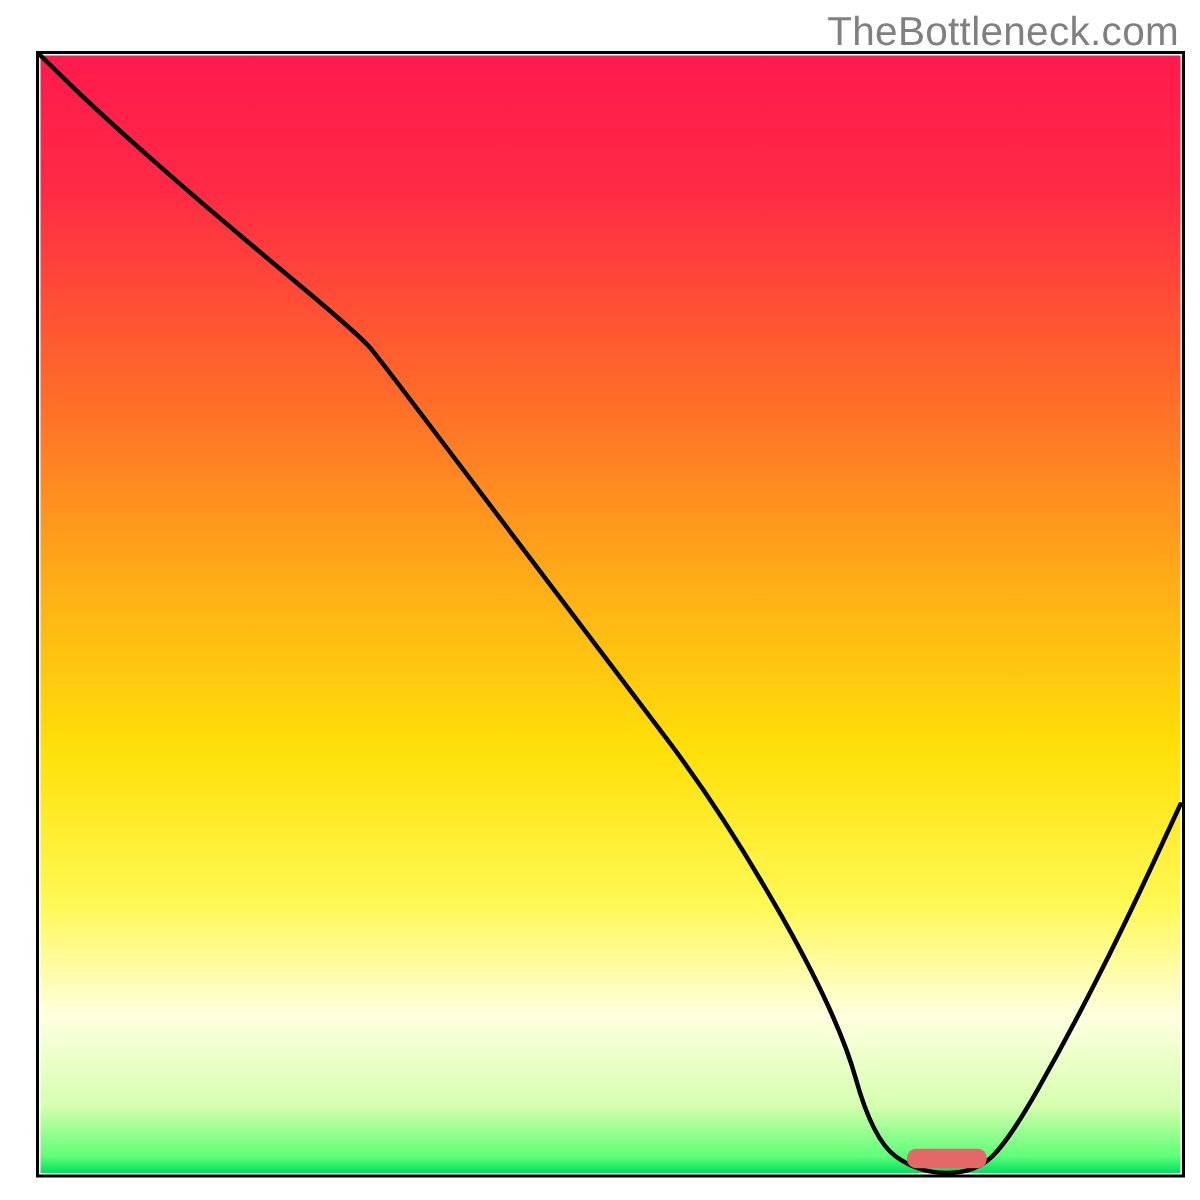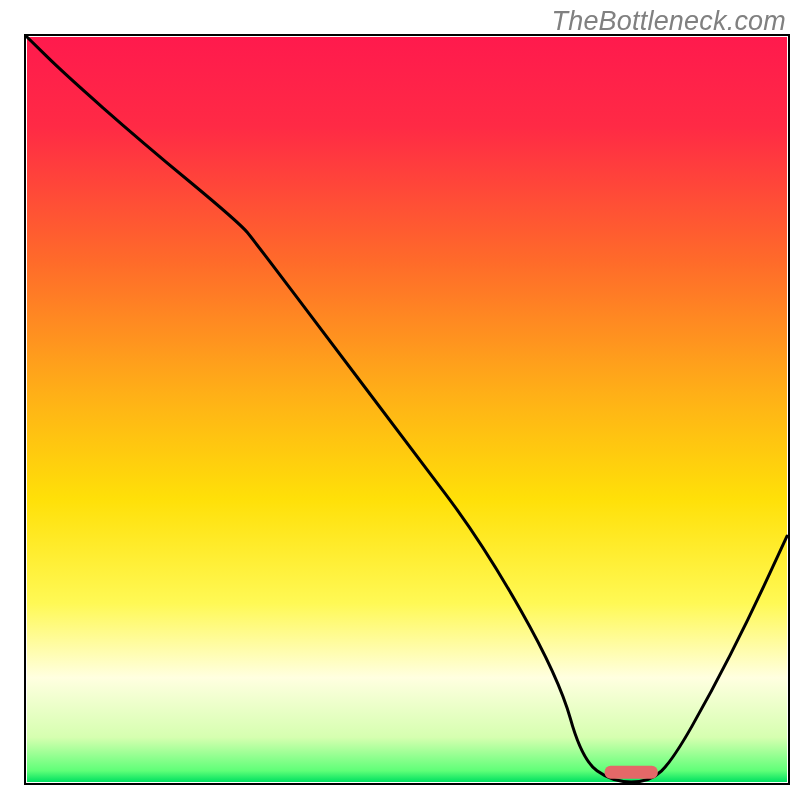--- a/index.html
+++ b/index.html
@@ -7,21 +7,20 @@
     padding: 0;
     width: 800px;
     height: 800px;
     background: #ffffff;
     font-family: Arial, Helvetica, sans-serif;
   }
   .wrap {
     position: relative;
     width: 800px;
     height: 672px;
-    font-style: italic;
   }
   .attribution {
     position: absolute;
     top: 6px;
     right: 14px;
     font-size: 27px;
     font-weight: 400;
     color: #808080;
     letter-spacing: 0.2px;
     z-index: 10;

